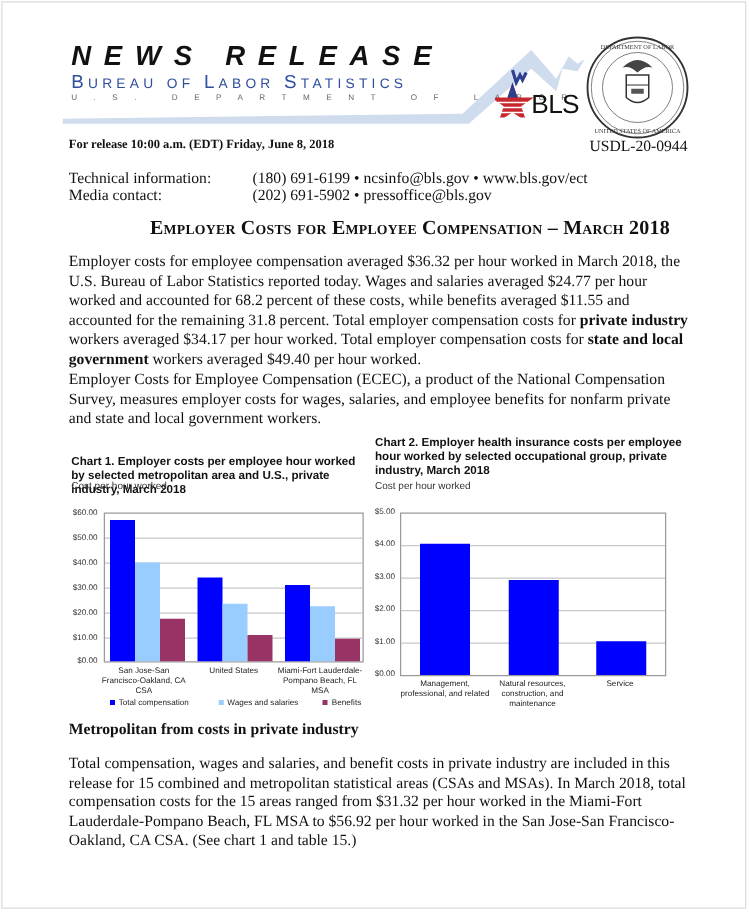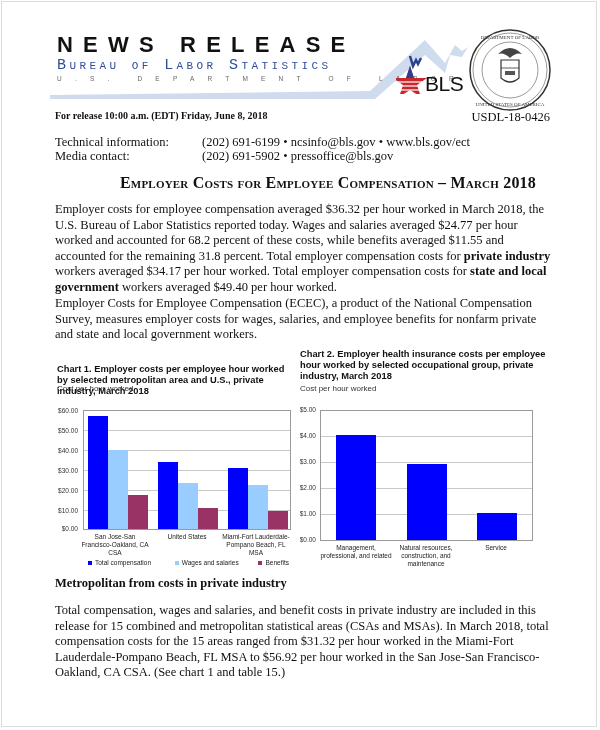--- a/index.html
+++ b/index.html
@@ -1,22 +1,22 @@
 <!DOCTYPE html>
 <html><head>
 <meta charset="utf-8">
 <style>
   html, body { margin: 0; padding: 0; background: #ffffff; }
   body { width: 600px; height: 730px; position: relative; overflow: hidden; font-family: "Liberation Serif", serif; color: #111; }
   .page-border { position: absolute; left: 1px; top: 1px; width: 596px; height: 726px; border: 1px solid #dcdcdc; box-sizing: border-box; }
   .abs { position: absolute; }
 
   
-  .news-release { left: 57px; top: 32px; font-family: "Liberation Sans", sans-serif; font-weight: bold; font-size: 22px; letter-spacing: 10.2px; color: #111; white-space: nowrap; }
-  .bls-name { left: 57px; top: 57px; font-family: Liberation Mono, monospace; font-size: 15px; letter-spacing: 3.4px; color: #2f4f9c; white-space: nowrap; font-variant: small-caps; }
+  .news-release { left: 57px; top: 32px; font-family: "Liberation Sans", sans-serif; font-weight: bold; font-size: 22px; letter-spacing: 10.2px; color: #111; white-space: nowrap; font-style: italic; }
+  .bls-name { left: 57px; top: 57px; font-family: Liberation Sans, sans-serif; font-size: 15px; letter-spacing: 3.4px; color: #2f4f9c; white-space: nowrap; font-variant: small-caps; }
   .dol-name { left: 57px; top: 75px; font-family: "Liberation Sans", sans-serif; font-size: 6.5px; letter-spacing: 13.2px; color: #666; white-space: nowrap; }
   .swoosh { left: 50px; top: 25px; }
   .seal { left: 468px; top: 28px; }
 
   
   .release-line { left: 55px; top: 110px; width: 495px; font-size: 10px; font-weight: bold; }
   .usdl { right: 50px; top: 110px; font-size: 12.5px; }
   .contact-row { left: 55px; font-size: 12.5px; white-space: nowrap; }
   .contact-label { display: inline-block; width: 147px; }
   .doc-title { left: 0; width: 600px; top: 174px; text-align: center; font-size: 16px; font-weight: bold; font-variant: small-caps; letter-spacing: 0.2px; margin-left: 28px; }
@@ -66,24 +66,24 @@
   <circle cx="42" cy="42" r="28" fill="none" stroke="#555" stroke-width="0.6"></circle>
   <path d="M30 26 Q42 14 54 26 Q48 24 42 30 Q36 24 30 26 Z" fill="#444"></path>
   <path d="M33 32 L51 32 L51 50 Q42 58 33 50 Z" fill="none" stroke="#333" stroke-width="1.2"></path>
   <line x1="33" y1="40" x2="51" y2="40" stroke="#333" stroke-width="0.8"></line>
   <rect x="37" y="43" width="10" height="4" fill="#555"></rect>
   <text x="42" y="11" font-size="5" text-anchor="middle" fill="#333" font-family="Liberation Serif, serif">DEPARTMENT OF LABOR</text>
   <text x="42" y="78" font-size="5" text-anchor="middle" fill="#333" font-family="Liberation Serif, serif">UNITED STATES OF AMERICA</text>
 </svg>
 
 <div class="abs release-line">For release 10:00 a.m. (EDT) Friday, June 8, 2018</div>
-<div class="abs usdl">USDL-18-0426</div>
+<div class="abs usdl">USDL-20-0944</div>
 
 <div class="abs contact-row" style="top:135px;">
-  <span class="contact-label">Technical information:</span><span>(202) 691-6199  •  ncsinfo@bls.gov  •  www.bls.gov/ect</span>
+  <span class="contact-label">Technical information:</span><span>(180) 691-6199  •  ncsinfo@bls.gov  •  www.bls.gov/ect</span>
 </div>
 <div class="abs contact-row" style="top:149px;">
   <span class="contact-label">Media contact:</span><span>(202) 691-5902  •  pressoffice@bls.gov</span>
 </div>
 
 <div class="abs doc-title">Employer Costs for Employee Compensation – March 2018</div>
 
 <div class="abs para" style="top:202px;">
   <span>Employer costs for employee compensation averaged $36.32 per hour worked in March 2018, the U.S. Bureau of Labor Statistics reported today. Wages and salaries averaged $24.77 per hour worked and accounted for 68.2 percent of these costs, while benefits averaged $11.55 and accounted for the remaining 31.8 percent. Total employer compensation costs for </span><b>private industry</b><span> workers averaged $34.17 per hour worked. Total employer compensation costs for </span><b>state and local government</b><span> workers averaged $49.40 per hour worked.</span>
 </div>

